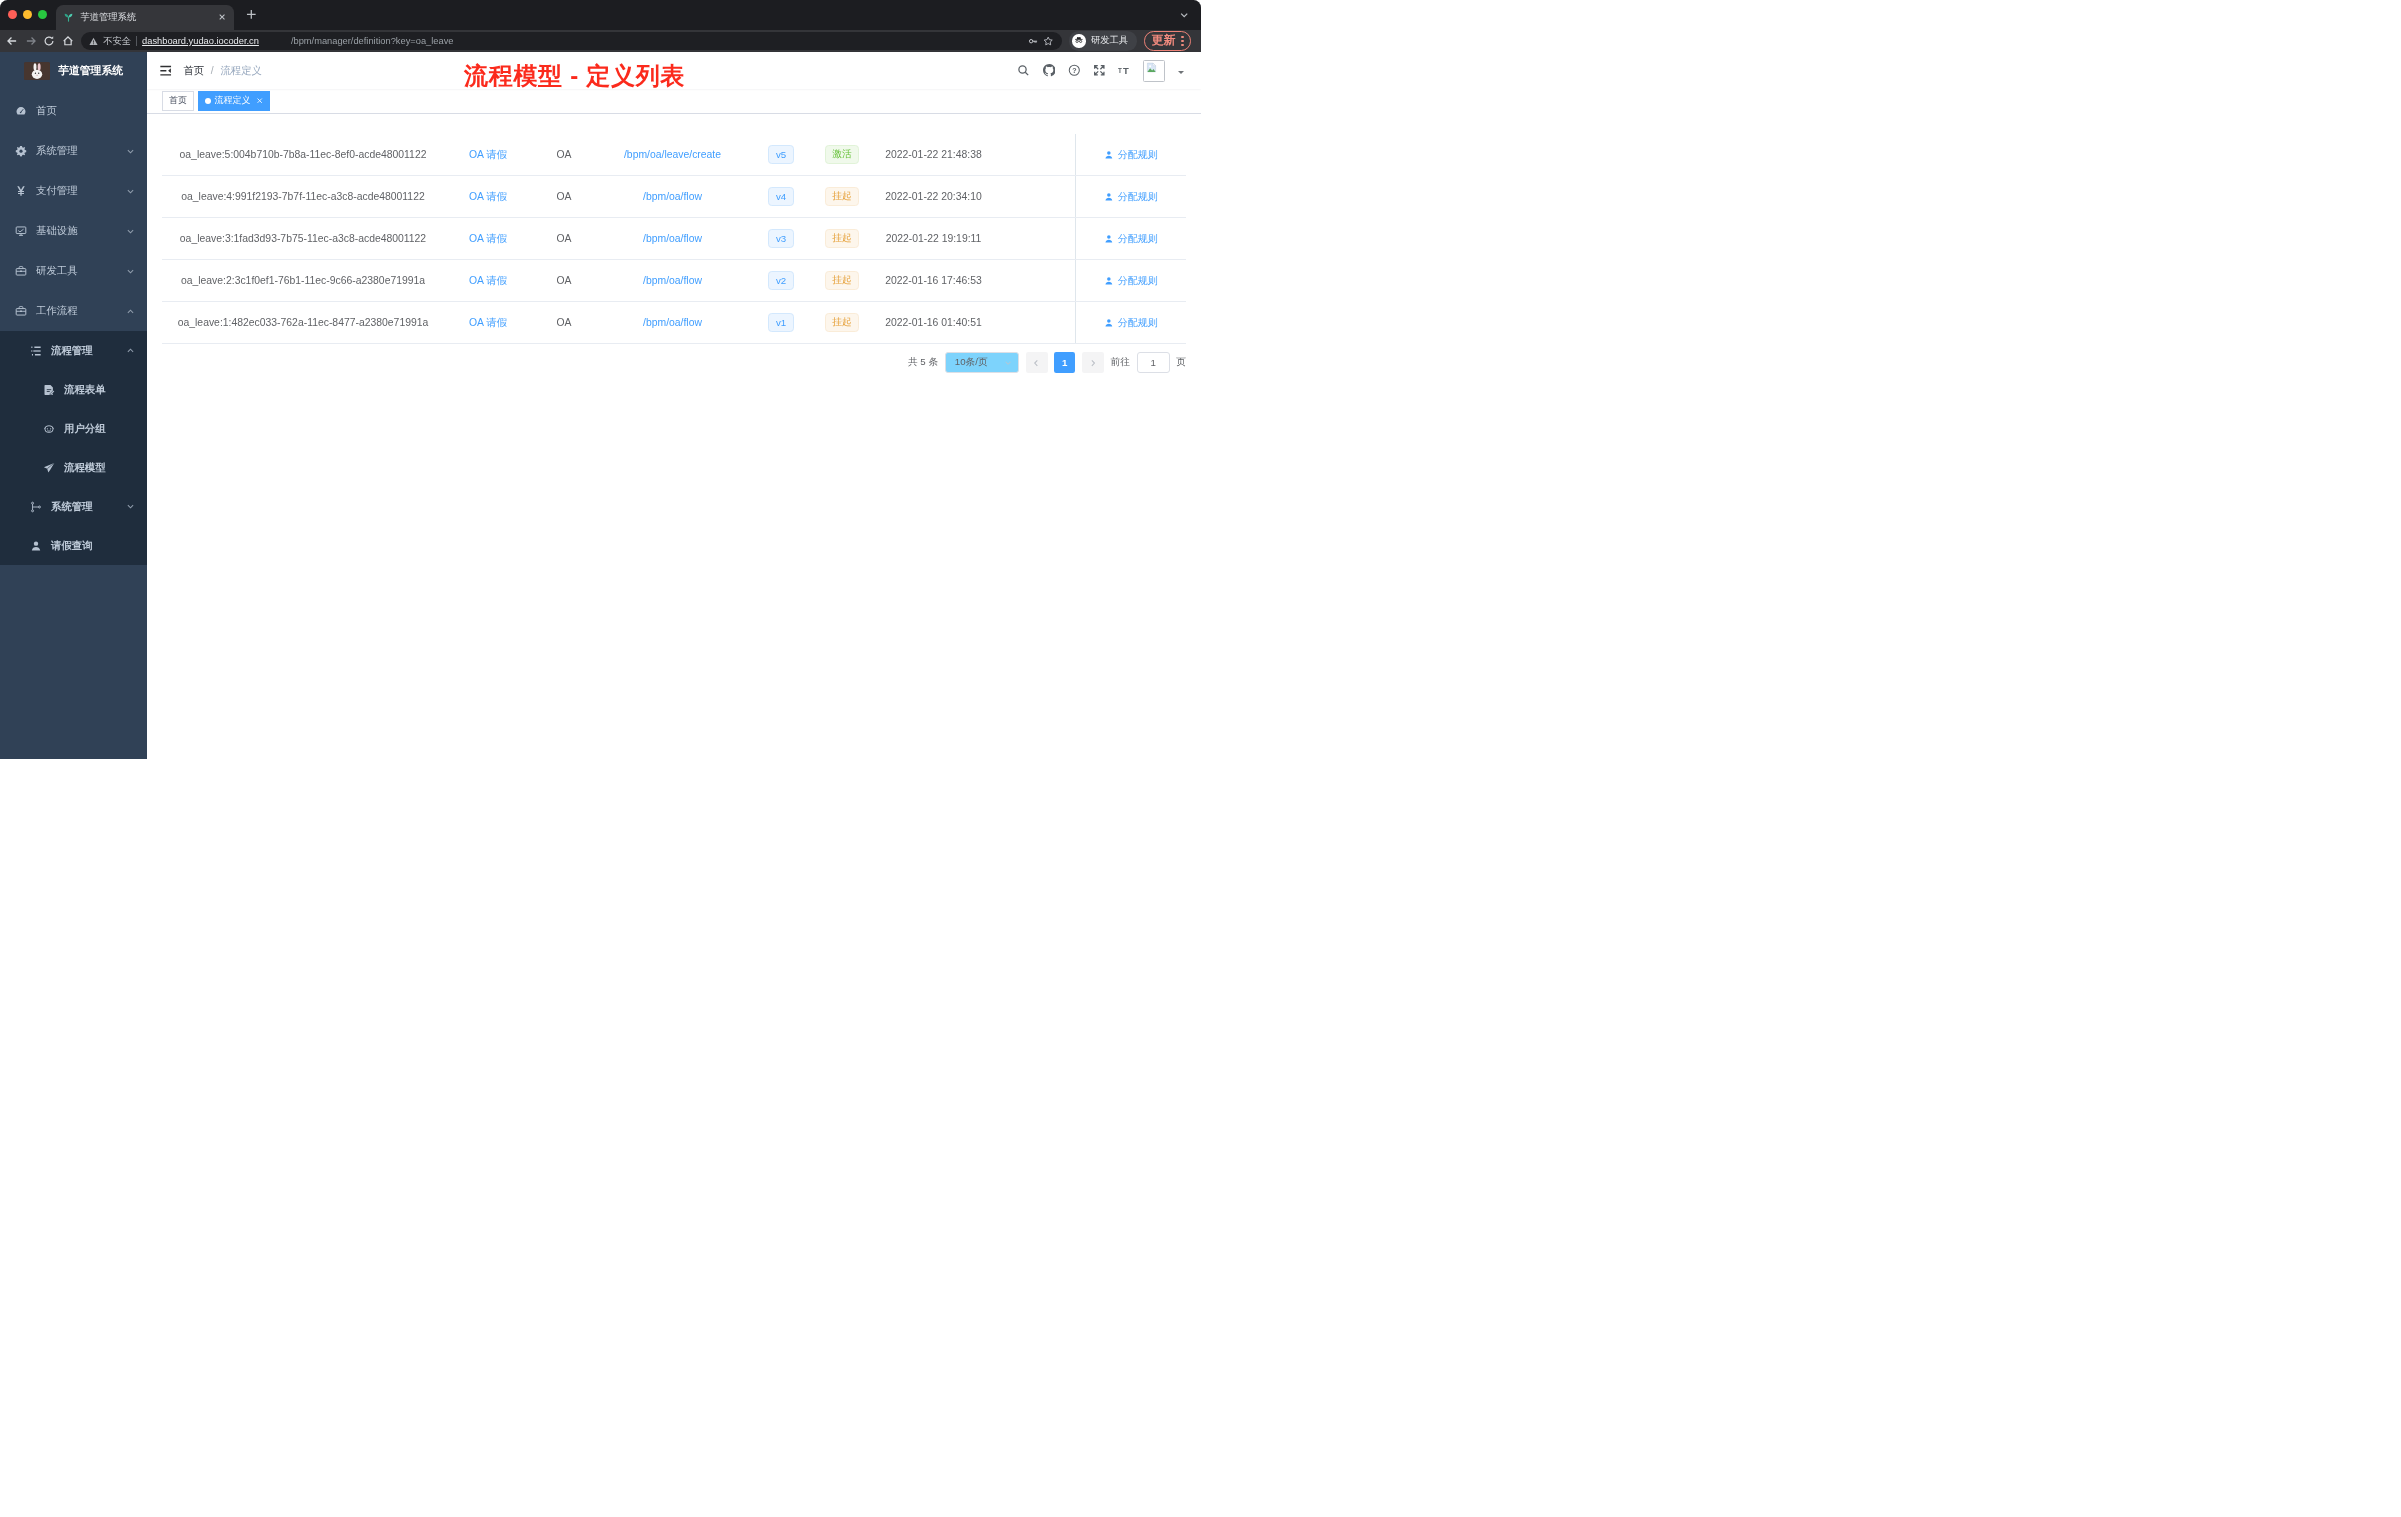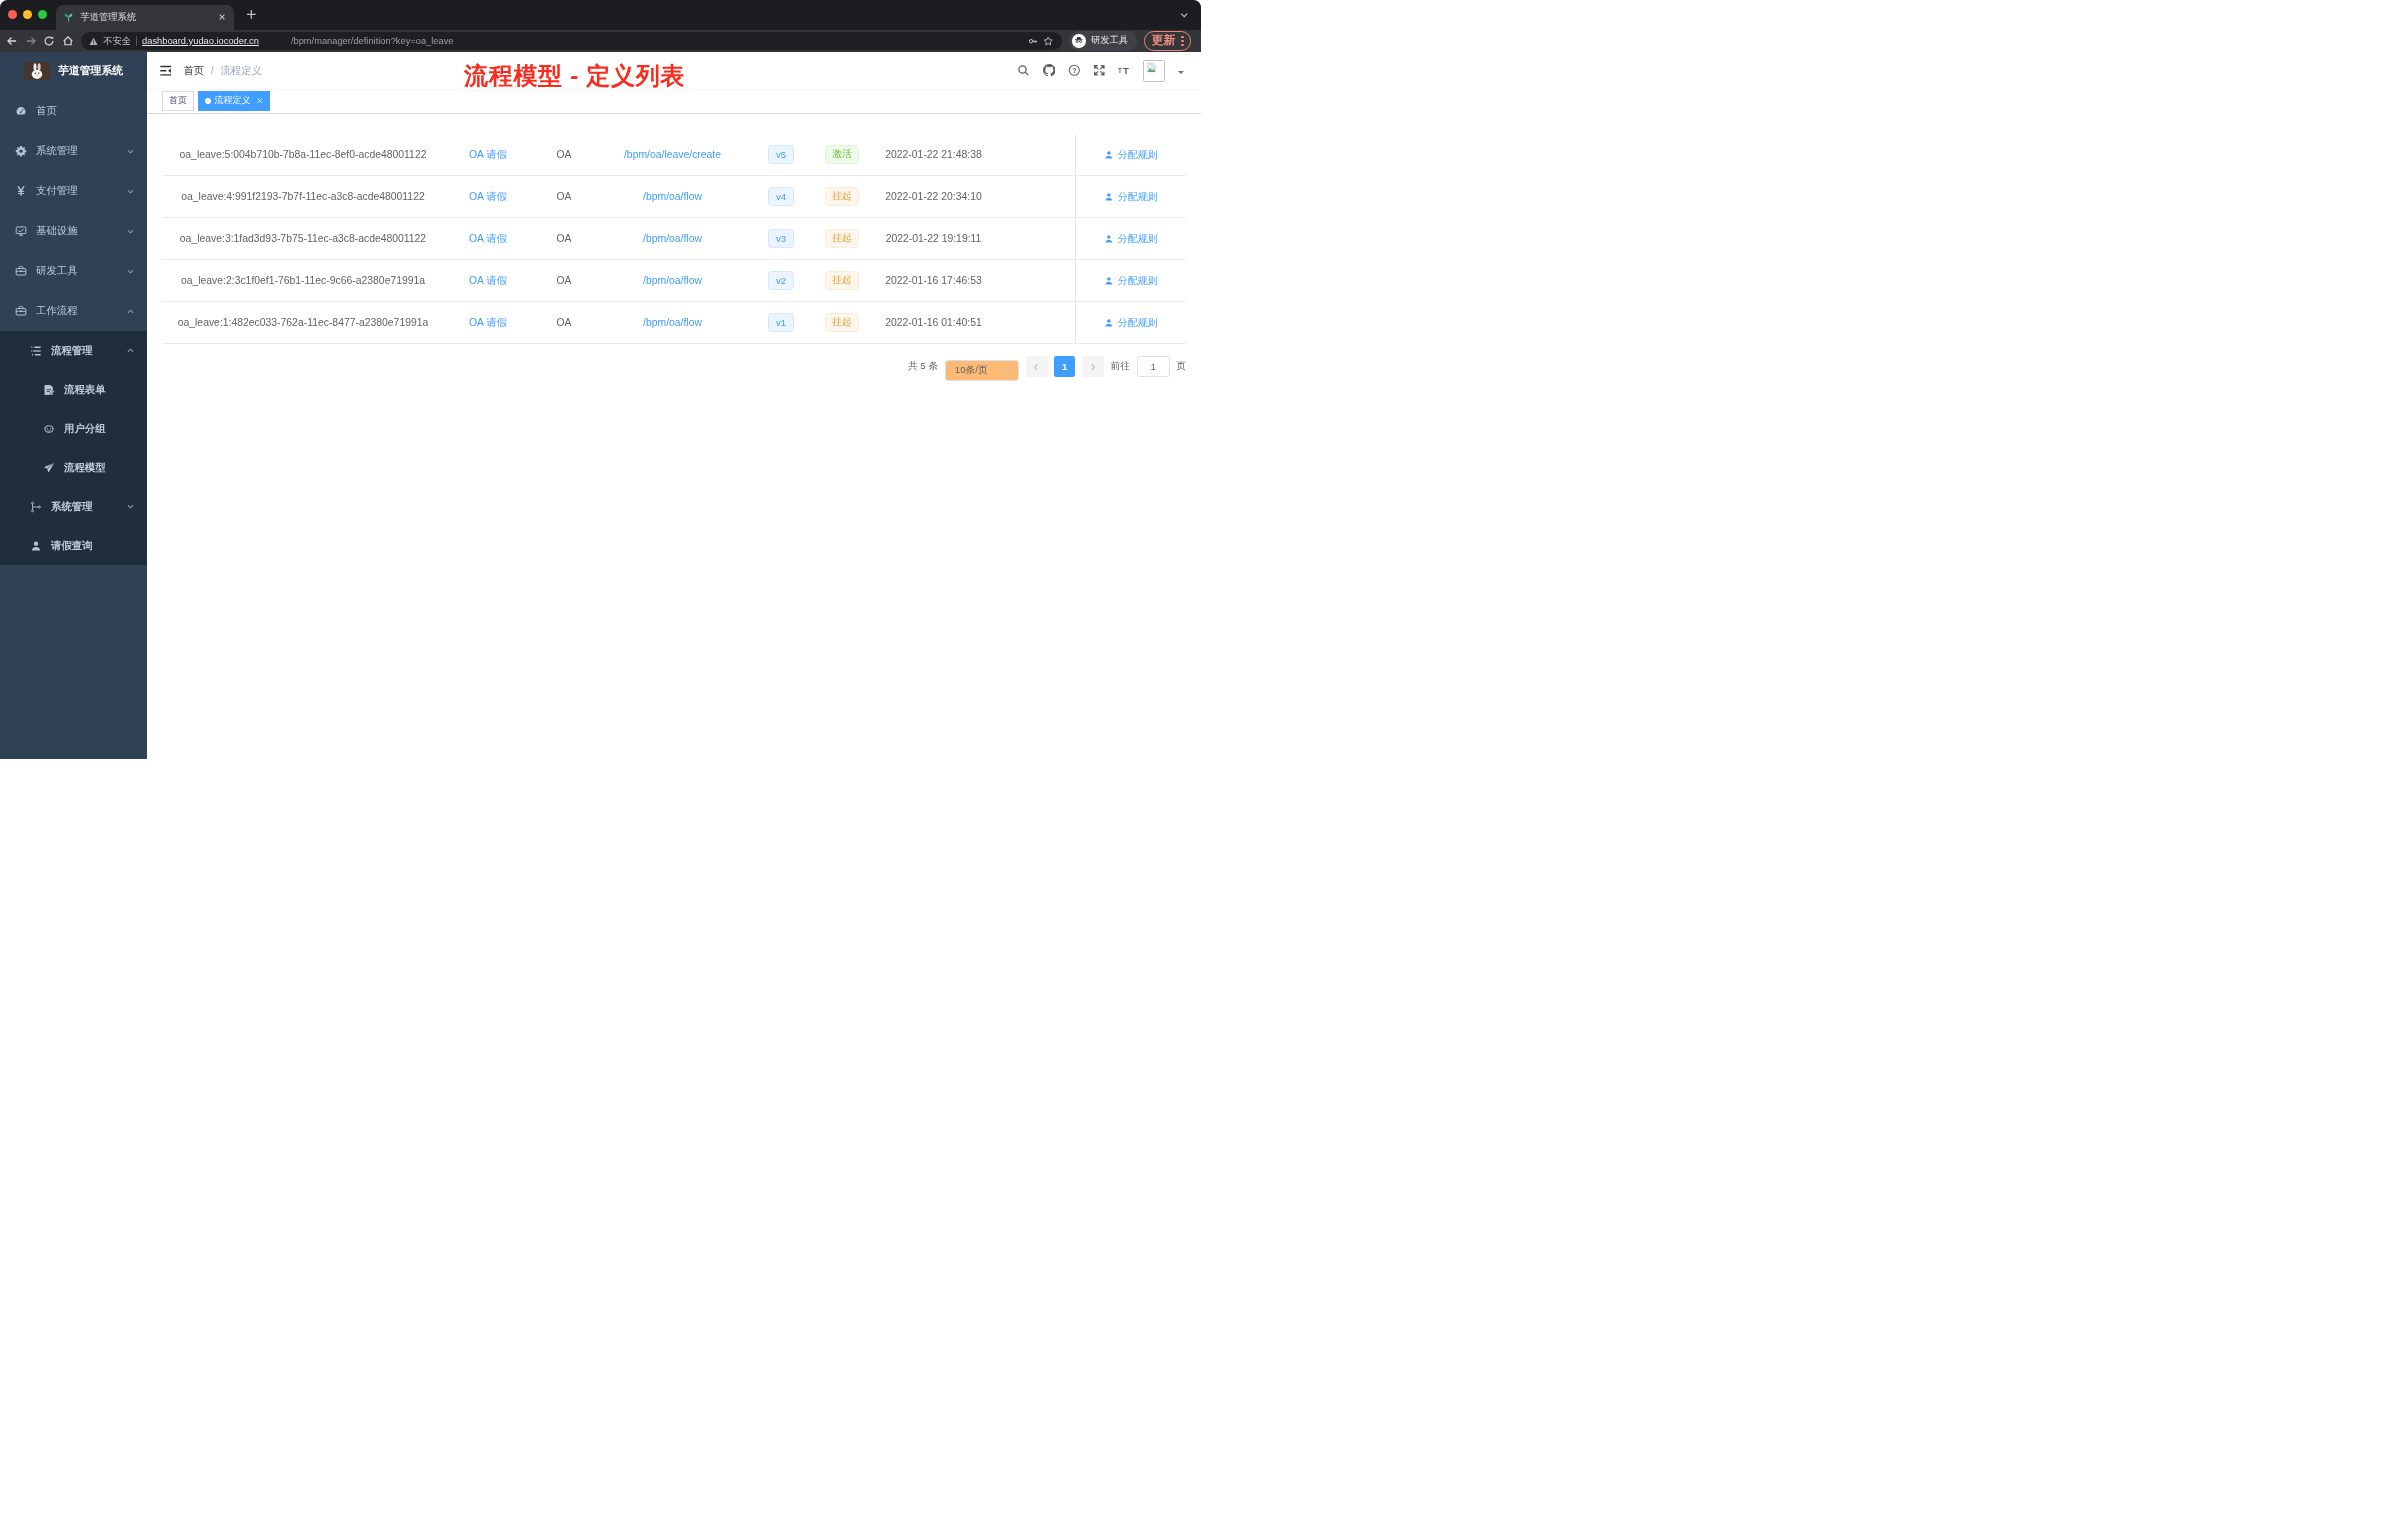--- a/index.html
+++ b/index.html
@@ -110,21 +110,21 @@
     align-items:center; border:0.7px solid transparent; }
   .tag-ver { background:#ecf5ff; border-color:#d3e8fd; color:#409eff; }
   .tag-success { background:#f0f9eb; border-color:#e1f3d8; color:#67c23a; }
   .tag-warning { background:#fdf6ec; border-color:#faecd8; color:#e6a23c; }
   .action-link { color:#409eff; display:inline-flex; align-items:center; gap:3.7px; cursor:pointer; font-size:10px; }
   .action-link .ic { display:inline-flex; } .action-link .ic svg { width:9.7px; height:9.7px; }
 
   .pagination { width:1024px; display:flex; justify-content:flex-end; align-items:center;
     margin-top:8.2px; gap:6.7px; font-size:9.7px; color:#606266; }
   .psel { width:74px; height:21px; border:0.7px solid #dcdfe6; border-radius:3px; display:flex;
-    align-items:center; justify-content:space-between; padding:0 6px 0 9px; background:#fdba74; cursor:pointer;margin-top:8px; }
+    align-items:center; justify-content:space-between; padding:0 6px 0 9px; background:#7dd3fc; cursor:pointer; }
   .psel .schev { display:inline-flex; color:#c0c4cc; } .psel .schev svg { width:8.2px; height:8.2px; }
   .pbtn { width:22px; height:21px; background:#f4f4f5; border-radius:2.2px; display:flex;
     align-items:center; justify-content:center; color:#bcc0c7; cursor:pointer; }
   .pbtn svg { width:8.2px; height:8.2px; }
   .pbtn.next svg { transform:scaleX(-1); }
   .pcur { min-width:21px; height:21px; background:#409eff; color:#fff; border-radius:2.2px;
     display:flex; align-items:center; justify-content:center; font-weight:bold; cursor:default; }
   .pjump { width:33px; height:21px; border:0.7px solid #dcdfe6; border-radius:3px; text-align:center;
     color:#606266; font-size:9.7px; background:#fff; outline:none;
     font-family:"Liberation Sans","DejaVu Sans",sans-serif; }

